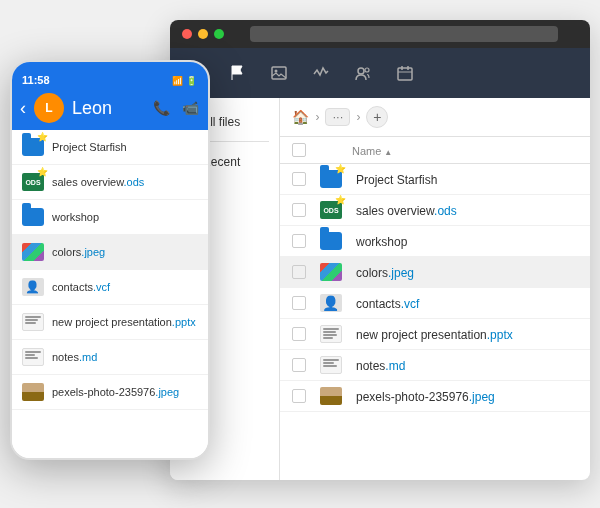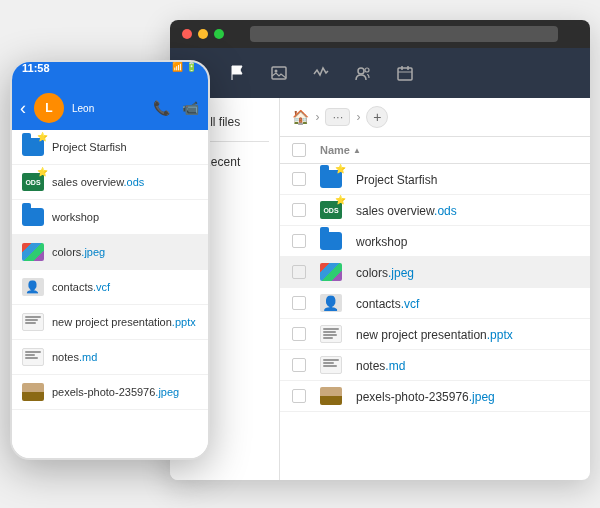--- a/index.html
+++ b/index.html
@@ -155,24 +155,25 @@
       display: grid;
       grid-template-columns: 28px 1fr;
       padding: 6px 12px;
       border-bottom: 1px solid #e0e0e0;
       flex-shrink: 0;
     }
 
     .col-header {
       font-size: 11px;
       color: #888;
-      font-weight: 700;
-      display: flex;
-      align-items: center;
+      font-weight: 400;
+      display: flex;
+      align-items: flex-end;
       gap: 3px;
+      margin-left: 32px;
     }
 
     .file-list {
       overflow-y: auto;
       flex: 1;
     }
 
     .file-row {
       display: grid;
       grid-template-columns: 28px 30px 1fr;
@@ -325,21 +326,21 @@
       display: flex;
       flex-direction: column;
       border: 2px solid #ddd;
       z-index: 10;
     }
 
     .mobile-status-bar {
       background: #1a73e8;
       height: 24px;
       display: flex;
-      align-items: flex-start;
+      align-items: flex-end;
       justify-content: space-between;
       padding: 0 10px;
       flex-shrink: 0;
     }
 
     .mobile-time {
       color: #fff;
       font-size: 11px;
       font-weight: bold;
     }
@@ -378,21 +379,21 @@
       justify-content: center;
       color: #fff;
       font-size: 12px;
       font-weight: bold;
       overflow: hidden;
     }
 
     .mobile-contact-name {
       flex: 1;
       color: #fff;
-      font-size: 10px;
+      font-size: 18px;
       font-weight: 500;
     }
 
     .mobile-chat-actions {
       display: flex;
       gap: 12px;
       color: #fff;
       font-size: 14px;
     }
 

